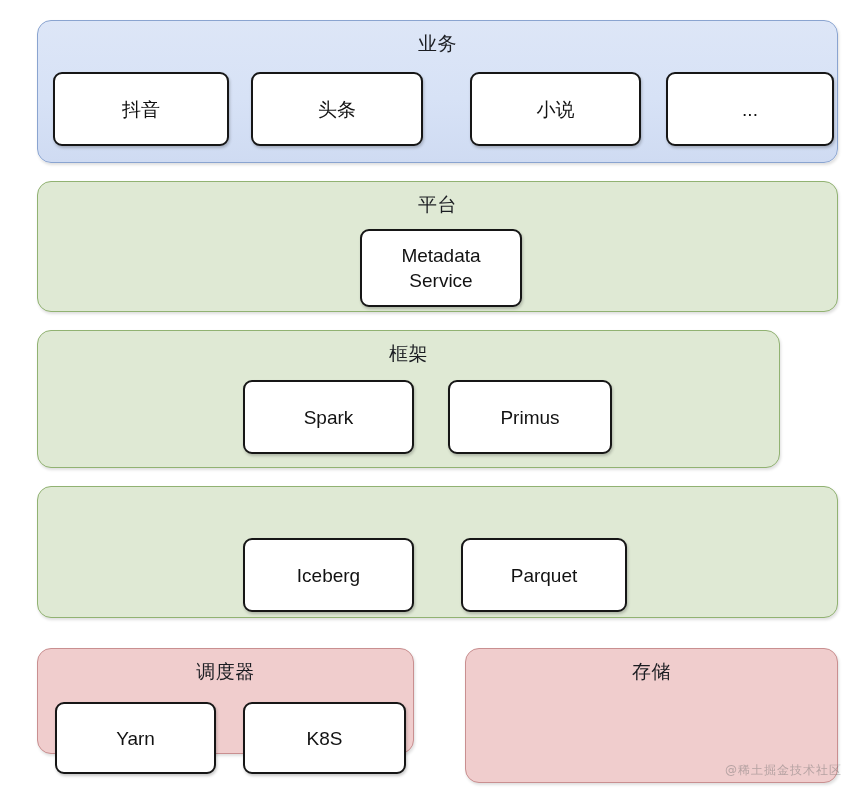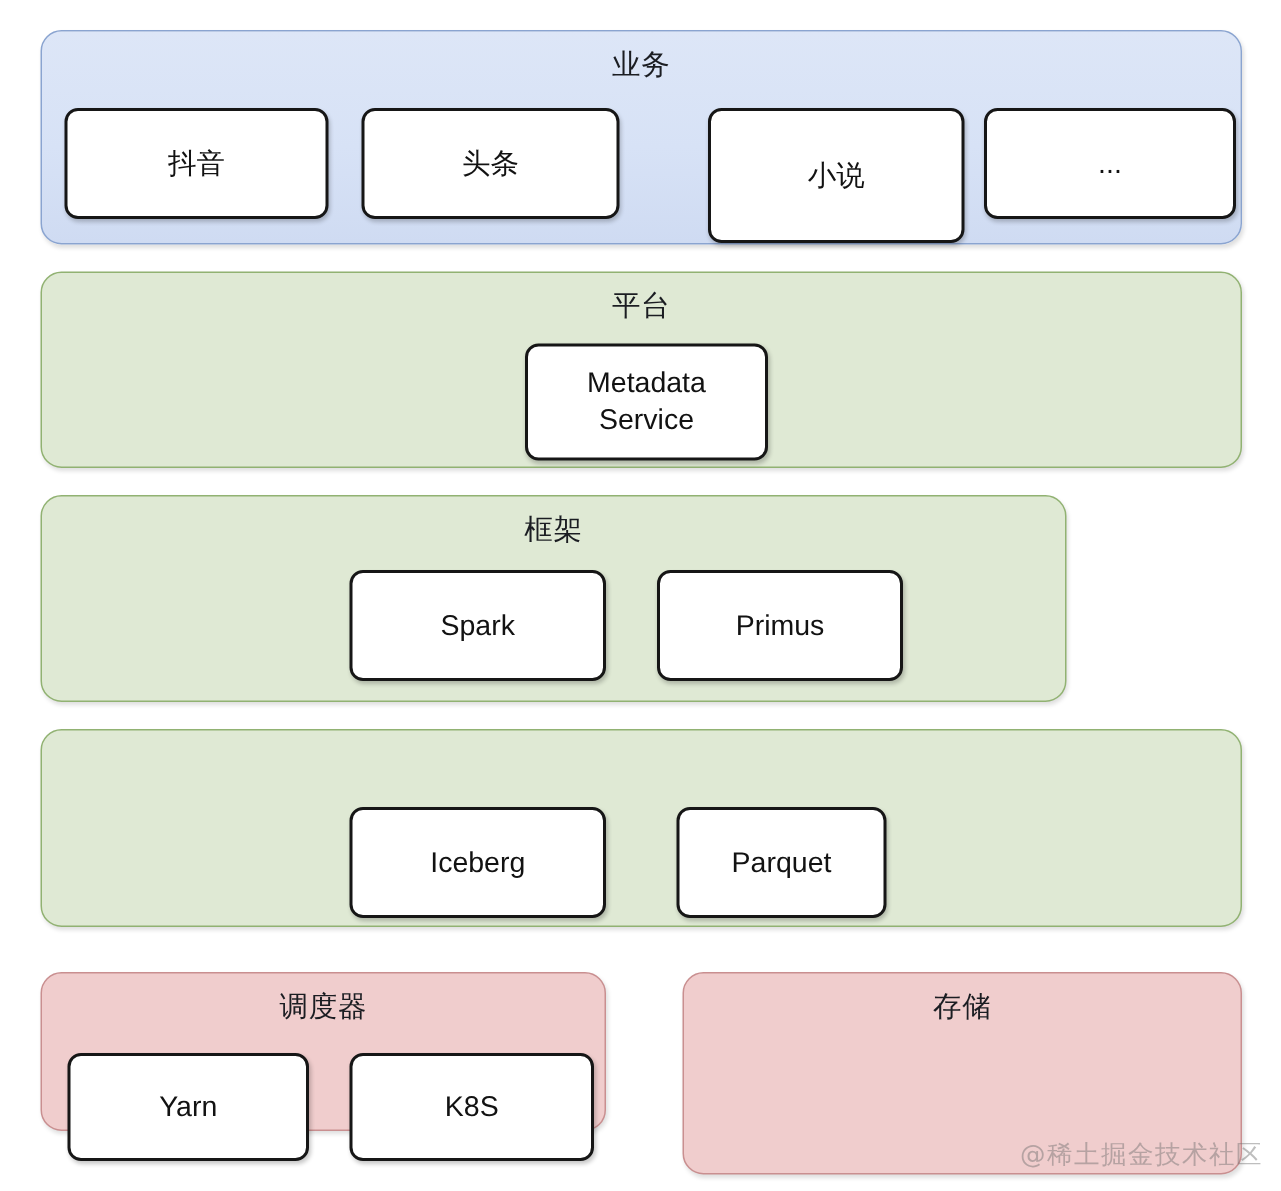--- a/index.html
+++ b/index.html
@@ -23,20 +23,21 @@
   }
 
   
   .band {
     position: absolute;
     border-radius: 14px;
     box-sizing: border-box;
     border-width: 1.6px;
     border-style: solid;
     box-shadow: 1px 2px 3px rgba(0,0,0,0.13);
+    margin-left: 10px;
   }
   .band-blue {
     background: linear-gradient(180deg, #dde6f7 0%, #d7e2f6 55%, #cfdbf2 100%);
     border-color: #8aa4d0;
   }
   .band-green {
     background: #dfe9d4;
     border-color: #91b272;
   }
   .band-pink {
@@ -81,21 +82,21 @@
   .node .node-label {
     display: block;
     white-space: pre-line;
   }
 
   
   #watermark {
     position: absolute;
     right: 12px;
     bottom: 14px;
-    font-size: 17px;
+    font-size: 12px;
     line-height: 20px;
     color: rgba(110, 110, 110, 0.45);
     font-family: "DejaVu Sans", "Liberation Sans", sans-serif;
     letter-spacing: 1px;
     pointer-events: none;
     user-select: none;
   }
 </style>
 </head>
 <body>
@@ -106,57 +107,57 @@
     <div class="band-title">业务</div>
 
     <div class="node cjk" style="left:15px; top:51px; width:176px; height:74px;">
       <span class="node-label">抖音</span>
     </div>
 
     <div class="node cjk" style="left:213px; top:51px; width:172px; height:74px;">
       <span class="node-label">头条</span>
     </div>
 
-    <div class="node cjk" style="left:444px; top:51px; width:171px; height:90px;font-family:Liberation Serif, serif;">
+    <div class="node cjk" style="left:432px; top:51px; width:171px; height:74px;font-family:Liberation Serif, serif;">
       <span class="node-label">小说</span>
     </div>
 
     <div class="node" style="left:628px; top:51px; width:168px; height:74px;">
       <span class="node-label">...</span>
     </div>
   </div>
 
   <div class="band band-green" style="left:27px; top:181px; width:801px; height:131px;">
     <div class="band-title">平台</div>
 
     <div class="node" style="left:322px; top:47px; width:162px; height:78px;">
       <span class="node-label">Metadata
 Service</span>
     </div>
   </div>
 
-  <div class="band band-green" style="left:27px; top:330px; width:684px; height:138px;">
+  <div class="band band-green" style="left:27px; top:330px; width:743px; height:138px;">
     <div class="band-title">框架</div>
 
     <div class="node" style="left:410px; top:49px; width:164px; height:74px;">
       <span class="node-label">Primus</span>
     </div>
 
     <div class="node" style="left:205px; top:49px; width:171px; height:74px;">
       <span class="node-label">Spark</span>
     </div>
   </div>
 
   <div class="band band-green" style="left:27px; top:486px; width:801px; height:132px;">
 
     <div class="node" style="left:205px; top:51px; width:171px; height:74px;">
       <span class="node-label">Iceberg</span>
     </div>
 
-    <div class="node" style="left:423px; top:51px; width:140px; height:74px;">
+    <div class="node" style="left:423px; top:51px; width:166px; height:74px;">
       <span class="node-label">Parquet</span>
     </div>
   </div>
 
   <div class="band band-pink" style="left:27px; top:648px; width:377px; height:106px;">
     <div class="band-title">调度器</div>
 
     <div class="node" style="left:17px; top:53px; width:161px; height:72px;">
       <span class="node-label">Yarn</span>
     </div>

